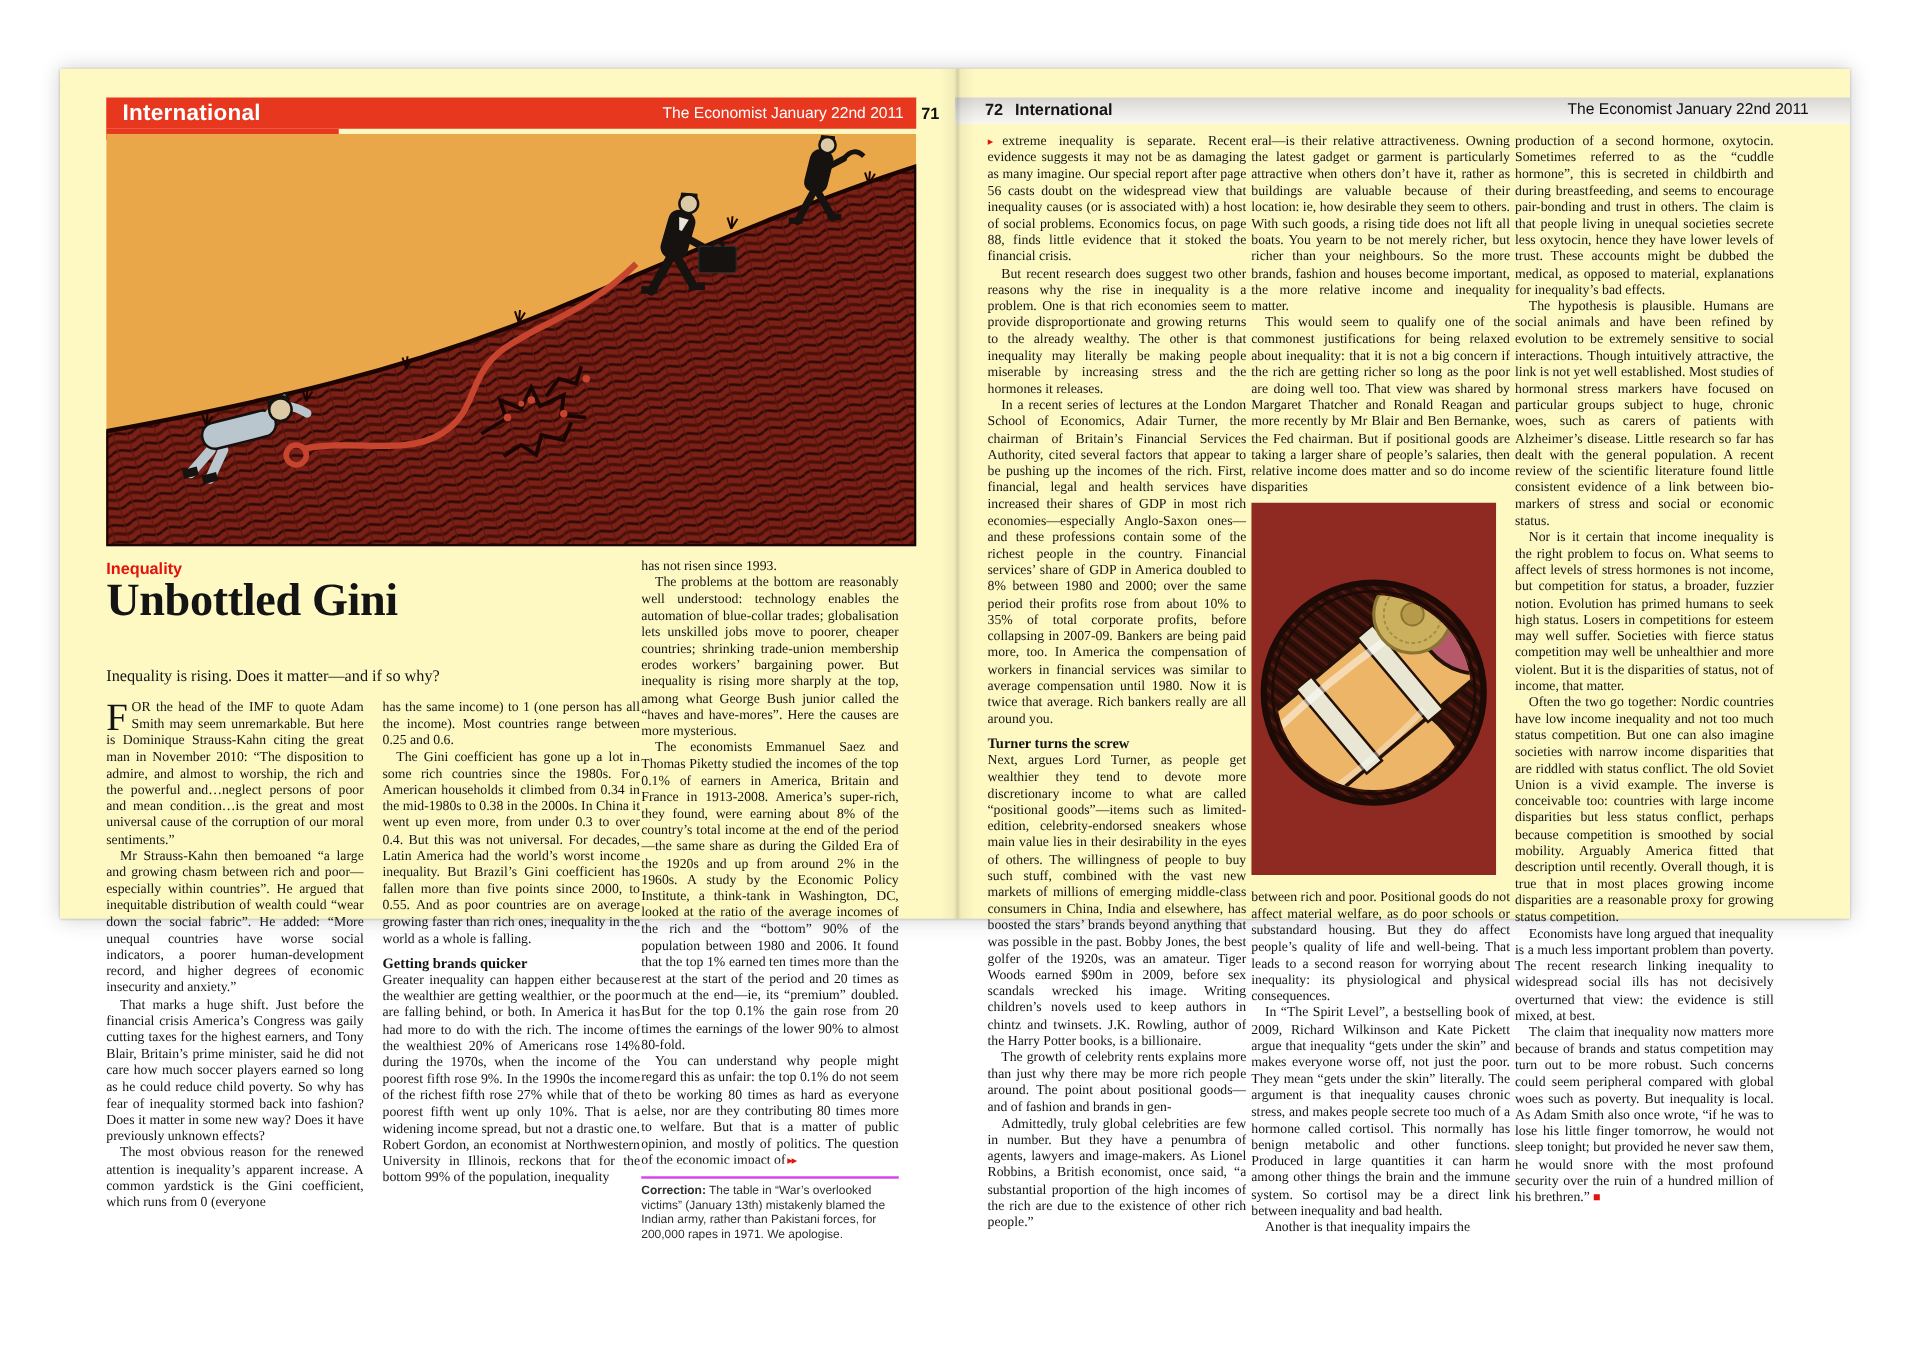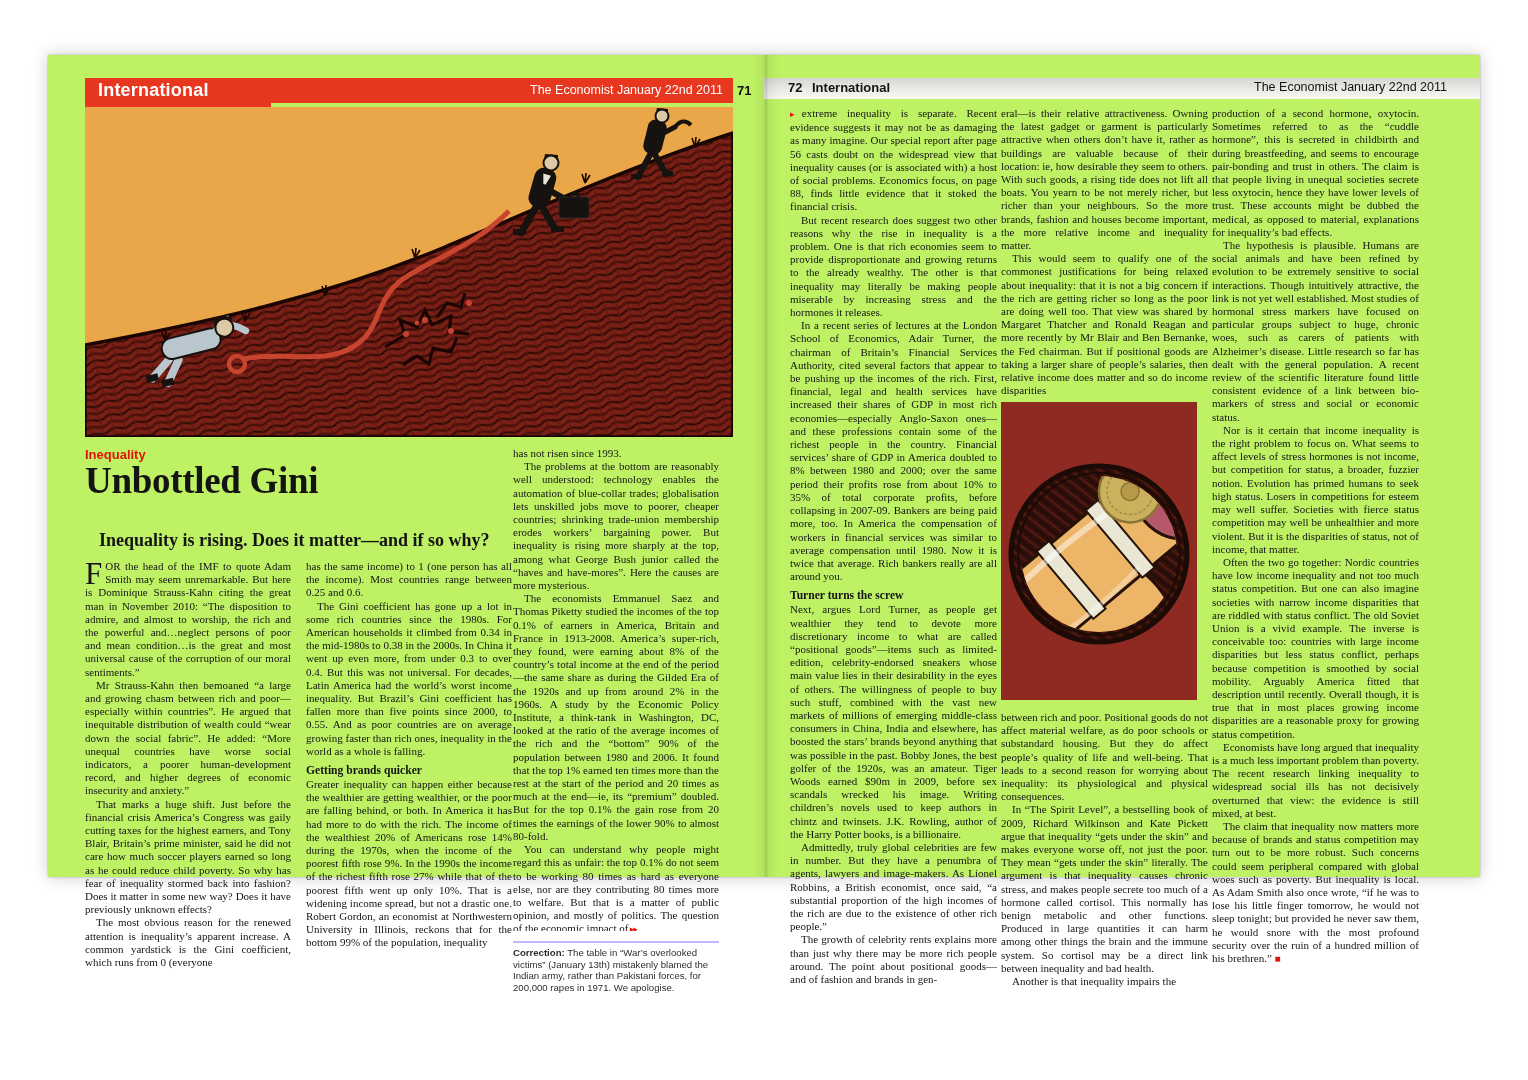--- a/index.html
+++ b/index.html
@@ -1,18 +1,18 @@
 <!DOCTYPE html>
 <html lang="en"><head>
 <meta charset="utf-8">
 <title>The Economist — Unbottled Gini</title>
 <style>
   html,body{margin:0;padding:0;width:1528px;height:1080px;background:#ffffff;overflow:hidden;
     font-family:"Liberation Serif",serif;color:#141414;}
-  .spread{position:absolute;left:48px;top:55px;width:1432px;height:822px;background:#bef264;
+  .spread{position:absolute;left:48px;top:55px;width:1432px;height:680px;background:#fef9c3;
     box-shadow:0 0 16px rgba(0,0,0,.20), 0 0 2px rgba(0,0,0,.25);}
   .gutter{position:absolute;left:704px;top:0;width:28px;height:100%;pointer-events:none;
     background:linear-gradient(90deg,rgba(0,0,0,0) 0%,rgba(0,0,0,.05) 40%,rgba(0,0,0,.16) 50%,rgba(0,0,0,.05) 60%,rgba(0,0,0,0) 100%);}
   .page{position:absolute;top:0;width:716px;height:100%;}
   .page-left{left:0;}
   .page-right{left:716px;padding-left:32px;}
 
   
   .banner{position:absolute;left:37px;top:23px;width:648px;height:25px;background:#e8371f;}
   .banner-step{position:absolute;left:37px;top:48px;width:186px;height:9px;background:#e8371f;}
@@ -28,35 +28,35 @@
   .rheader .num{position:absolute;left:24px;top:2px;font-family:"Liberation Sans",sans-serif;font-weight:bold;font-size:13px;}
   .rheader .section{position:absolute;left:48px;top:2px;font-family:"Liberation Sans",sans-serif;font-weight:bold;font-size:13px;}
   .rheader .mast{position:absolute;right:33px;top:2px;font-family:"Liberation Sans",sans-serif;font-size:12.5px;color:#111;}
 
   
   .hill-illo{position:absolute;left:37px;top:52px;width:648px;height:330px;}
   .article-region{position:absolute;left:37px;top:392px;width:648px;height:572px;display:flex;gap:1px;}
   .head-block{width:427px;}
   .kicker{font-family:"Liberation Sans",sans-serif;font-weight:bold;font-size:13px;color:#e3120b;}
   .headline{font-size:37px;font-weight:bold;letter-spacing:-.3px;margin:3px 0 0;line-height:32px;}
-  .standfirst{font-weight:bold;font-size:18px;line-height:15px;margin-top:36px;margin-left:14px;}
+  .standfirst{font-weight:normal;font-size:13px;line-height:15px;margin-top:36px;}
   .two-cols{display:flex;gap:15px;margin-top:12px;height:438px;overflow:hidden;}
   .col{width:206px;overflow:hidden;}
   .col3-wrap{width:206px;}
   .col3-body{height:484px;overflow:hidden;}
 
   
   .body-para{font-size:11px;line-height:13.2px;margin:0;text-align:justify;hyphens:auto;-webkit-hyphens:auto;}
   .p-ind{text-indent:11px;}
   .crosshead{font-size:11.6px;font-weight:bold;margin:6px 0 1px;}
   .dropcap{float:left;font-size:31px;line-height:25px;padding:1px 3px 0 0;}
   .cont-marker{color:#e3120b;font-size:9px;letter-spacing:-1px;}
   .end-mark{color:#e3120b;font-size:10px;}
 
-  .correction{margin-top:10px;border-top:2px solid #c4b5fd;padding-top:4px;
+  .correction{margin-top:10px;border-top:2px solid #d946ef;padding-top:4px;
     font-family:"Liberation Sans",sans-serif;font-size:9.6px;line-height:11.6px;color:#2e2e2e;text-align:left;}
   .correction b{font-weight:bold;}
 
   
   .rcols{position:absolute;left:26px;top:52px;width:660px;display:flex;gap:4px;}
   .rcol{width:207px;height:912px;overflow:hidden;}
   .rcol-mid{width:207px;}
   .mid-top{height:290px;overflow:hidden;}
   .mid-bottom{height:314px;overflow:hidden;margin-top:4px;}
   .bottle-illo{width:196px;height:298px;margin:5px auto 3px;}
@@ -197,22 +197,22 @@
       <span class="mast"><b>The Economist</b> <span>January 22nd 2011</span></span>
     </div>
 
     <div class="rcols">
       <div class="rcol">
           <p class="body-para p-cont"><span class="cont-marker">▸ </span>extreme inequality is separate. Recent evidence suggests it may not be as damaging as many imagine. Our special report after page 56 casts doubt on the widespread view that inequality causes (or is associated with) a host of social problems. Economics focus, on page 88, finds little evidence that it stoked the financial crisis.</p>
           <p class="body-para p-ind">But recent research does suggest two other reasons why the rise in inequality is a problem. One is that rich economies seem to provide disproportionate and growing returns to the already wealthy. The other is that inequality may literally be making people miserable by increasing stress and the hormones it releases.</p>
           <p class="body-para p-ind">In a recent series of lectures at the London School of Economics, Adair Turner, the chairman of Britain’s Financial Services Authority, cited several factors that appear to be pushing up the incomes of the rich. First, financial, legal and health services have increased their shares of GDP in most rich economies—especially Anglo-Saxon ones—and these professions contain some of the richest people in the country. Financial services’ share of GDP in America doubled to 8% between 1980 and 2000; over the same period their profits rose from about 10% to 35% of total corporate profits, before collapsing in 2007-09. Bankers are being paid more, too. In America the compensation of workers in financial services was similar to average compensation until 1980. Now it is twice that average. Rich bankers really are all around you.</p>
           <h4 class="crosshead">Turner turns the screw</h4>
           <p class="body-para p-cont">Next, argues Lord Turner, as people get wealthier they tend to devote more discretionary income to what are called “positional goods”—items such as limited-edition, celebrity-endorsed sneakers whose main value lies in their desirability in the eyes of others. The willingness of people to buy such stuff, combined with the vast new markets of millions of emerging middle-class consumers in China, India and elsewhere, has boosted the stars’ brands beyond anything that was possible in the past. Bobby Jones, the best golfer of the 1920s, was an amateur. Tiger Woods earned $90m in 2009, before sex scandals wrecked his image. Writing children’s novels used to keep authors in chintz and twinsets. J.K. Rowling, author of the Harry Potter books, is a billionaire.</p>
+          <p class="body-para p-ind">The growth of celebrity rents explains more than just why there may be more rich people around. The point about positional goods—and of fashion and brands in gen-</p>
           <p class="body-para p-ind">Admittedly, truly global celebrities are few in number. But they have a penumbra of agents, lawyers and image-makers. As Lionel Robbins, a British economist, once said, “a substantial proportion of the high incomes of the rich are due to the existence of other rich people.”</p>
-          <p class="body-para p-ind">The growth of celebrity rents explains more than just why there may be more rich people around. The point about positional goods—and of fashion and brands in gen-</p>
         </div>
 
       <div class="rcol-mid">
         <div class="mid-top">
             <p class="body-para p-cont">eral—is their relative attractiveness. Owning the latest gadget or garment is particularly attractive when others don’t have it, rather as buildings are valuable because of their location: ie, how desirable they seem to others. With such goods, a rising tide does not lift all boats. You yearn to be not merely richer, but richer than your neighbours. So the more brands, fashion and houses become important, the more relative income and inequality matter.</p>
             <p class="body-para p-ind">This would seem to qualify one of the commonest justifications for being relaxed about inequality: that it is not a big concern if the rich are getting richer so long as the poor are doing well too. That view was shared by Margaret Thatcher and Ronald Reagan and more recently by Mr Blair and Ben Bernanke, the Fed chairman. But if positional goods are taking a larger share of people’s salaries, then relative income does matter and so do income disparities</p>
           </div>
 
         
         <svg class="bottle-illo" viewBox="0 0 196 298" aria-hidden="true">

